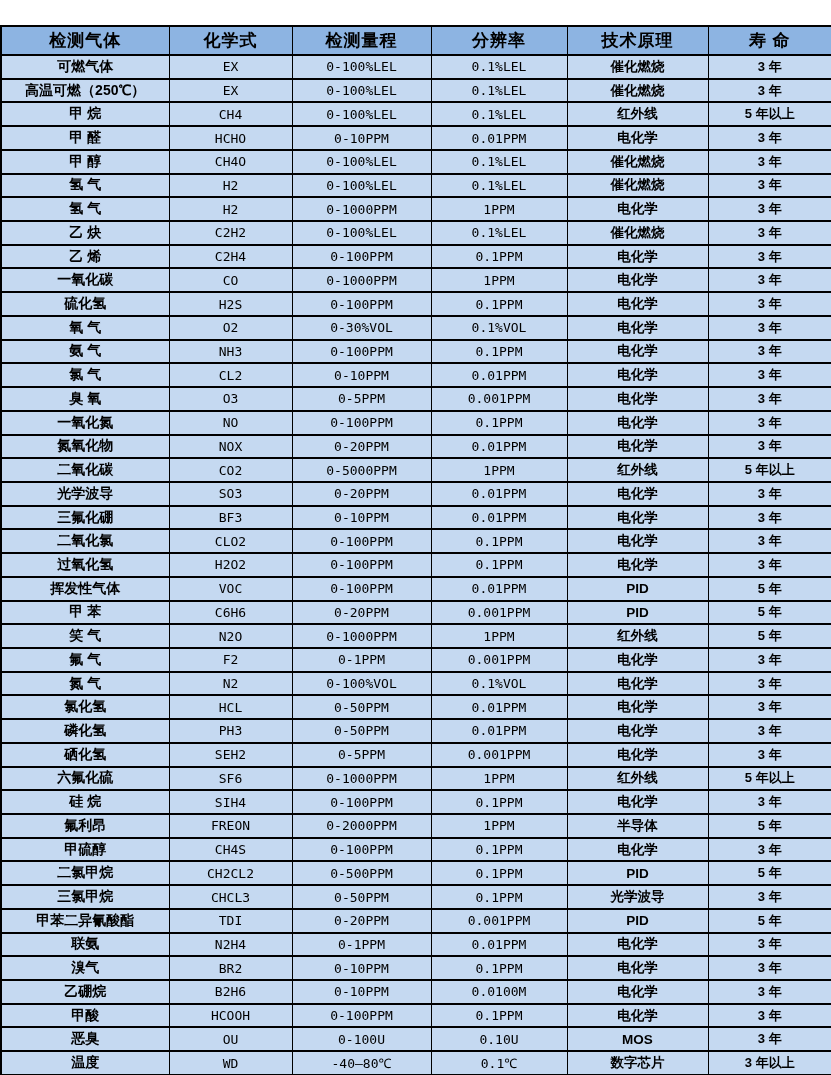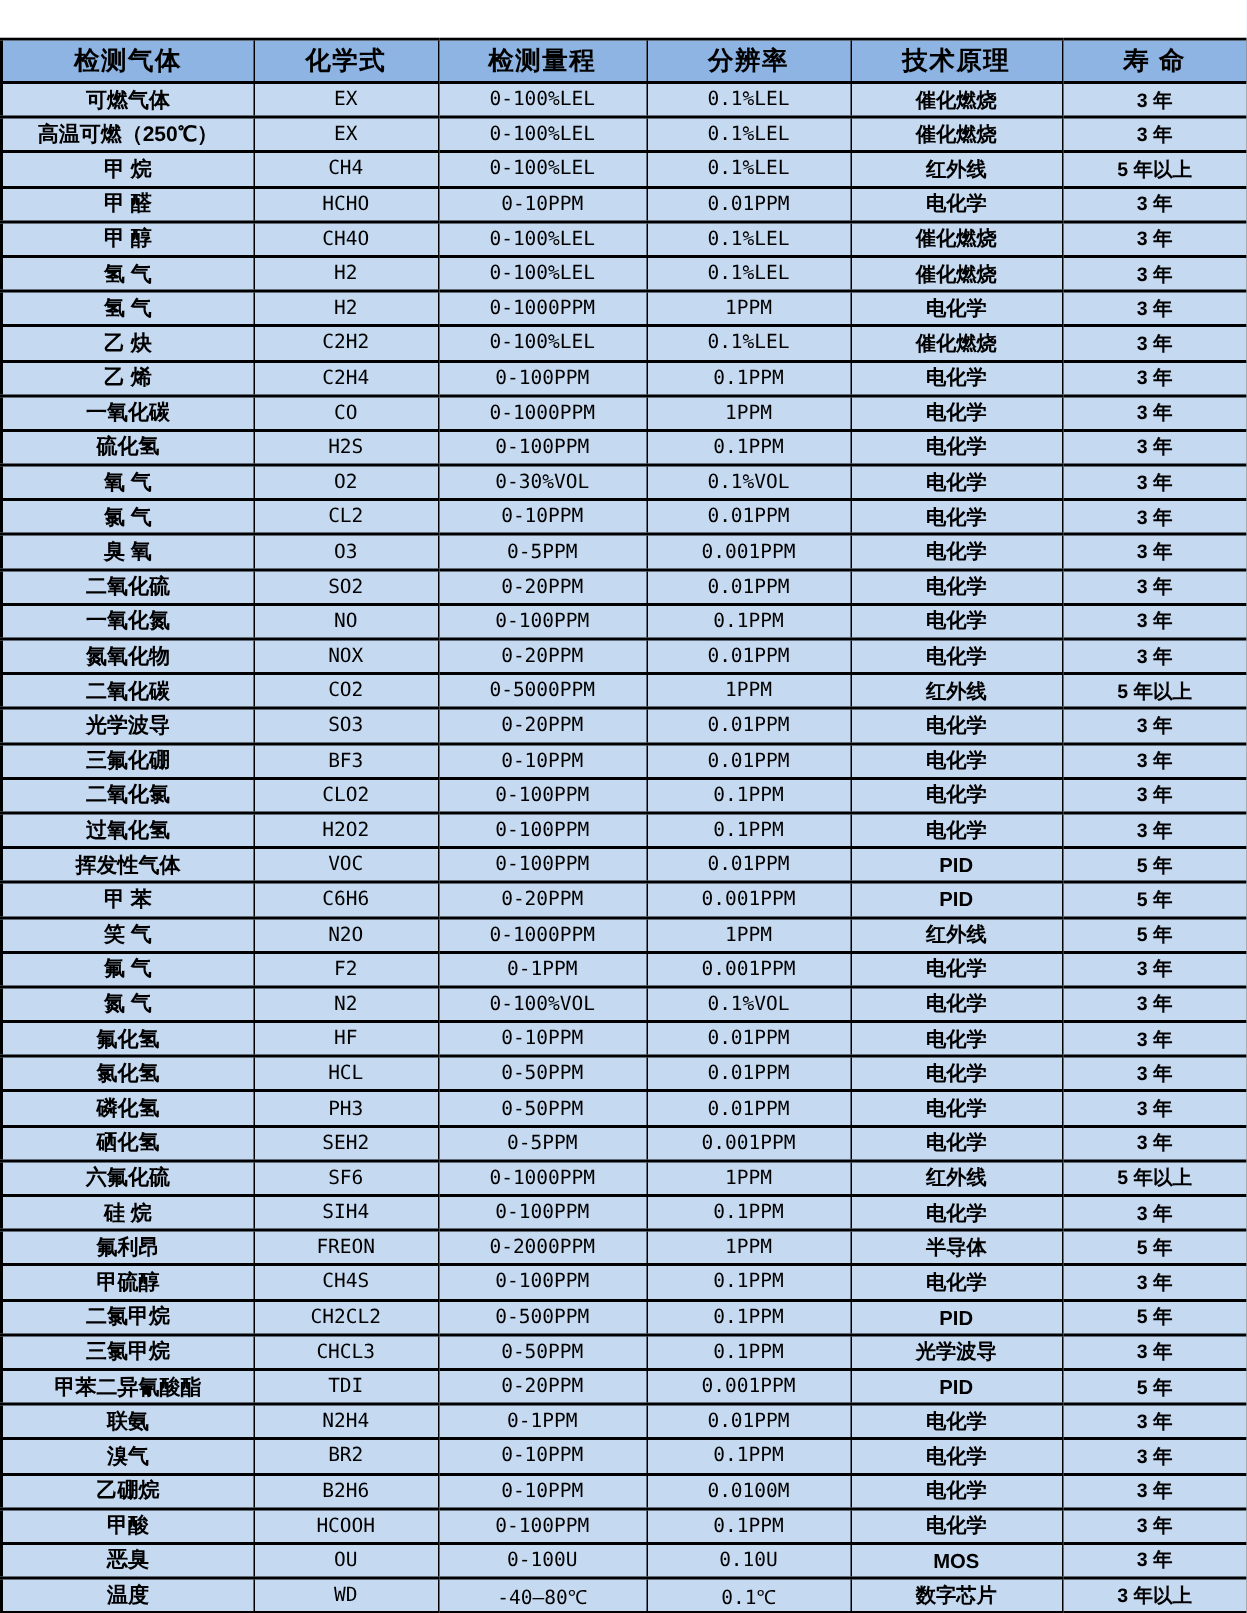--- a/index.html
+++ b/index.html
@@ -168,40 +168,40 @@
         </tr>
         <tr>
           <td class="col-gas">氧 气</td>
           <td class="col-formula">O2</td>
           <td class="col-range">0-30%VOL</td>
           <td class="col-res">0.1%VOL</td>
           <td class="col-principle">电化学</td>
           <td class="col-life">3 年</td>
         </tr>
         <tr>
+          <td class="col-gas">氨 气</td>
+          <td class="col-formula">NH3</td>
+          <td class="col-range">0-100PPM</td>
+          <td class="col-res">0.1PPM</td>
+          <td class="col-principle">电化学</td>
+          <td class="col-life">3 年</td>
+        </tr>
+        <tr>
           <td class="col-gas">氯 气</td>
           <td class="col-formula">CL2</td>
           <td class="col-range">0-10PPM</td>
           <td class="col-res">0.01PPM</td>
           <td class="col-principle">电化学</td>
           <td class="col-life">3 年</td>
         </tr>
         <tr>
           <td class="col-gas">臭 氧</td>
           <td class="col-formula">O3</td>
           <td class="col-range">0-5PPM</td>
           <td class="col-res">0.001PPM</td>
-          <td class="col-principle">电化学</td>
-          <td class="col-life">3 年</td>
-        </tr>
-        <tr>
-          <td class="col-gas">二氧化硫</td>
-          <td class="col-formula">SO2</td>
-          <td class="col-range">0-20PPM</td>
-          <td class="col-res">0.01PPM</td>
           <td class="col-principle">电化学</td>
           <td class="col-life">3 年</td>
         </tr>
         <tr>
           <td class="col-gas">一氧化氮</td>
           <td class="col-formula">NO</td>
           <td class="col-range">0-100PPM</td>
           <td class="col-res">0.1PPM</td>
           <td class="col-principle">电化学</td>
           <td class="col-life">3 年</td>
@@ -284,28 +284,20 @@
           <td class="col-range">0-1PPM</td>
           <td class="col-res">0.001PPM</td>
           <td class="col-principle">电化学</td>
           <td class="col-life">3 年</td>
         </tr>
         <tr>
           <td class="col-gas">氮 气</td>
           <td class="col-formula">N2</td>
           <td class="col-range">0-100%VOL</td>
           <td class="col-res">0.1%VOL</td>
-          <td class="col-principle">电化学</td>
-          <td class="col-life">3 年</td>
-        </tr>
-        <tr>
-          <td class="col-gas">氟化氢</td>
-          <td class="col-formula">HF</td>
-          <td class="col-range">0-10PPM</td>
-          <td class="col-res">0.01PPM</td>
           <td class="col-principle">电化学</td>
           <td class="col-life">3 年</td>
         </tr>
         <tr>
           <td class="col-gas">氯化氢</td>
           <td class="col-formula">HCL</td>
           <td class="col-range">0-50PPM</td>
           <td class="col-res">0.01PPM</td>
           <td class="col-principle">电化学</td>
           <td class="col-life">3 年</td>

